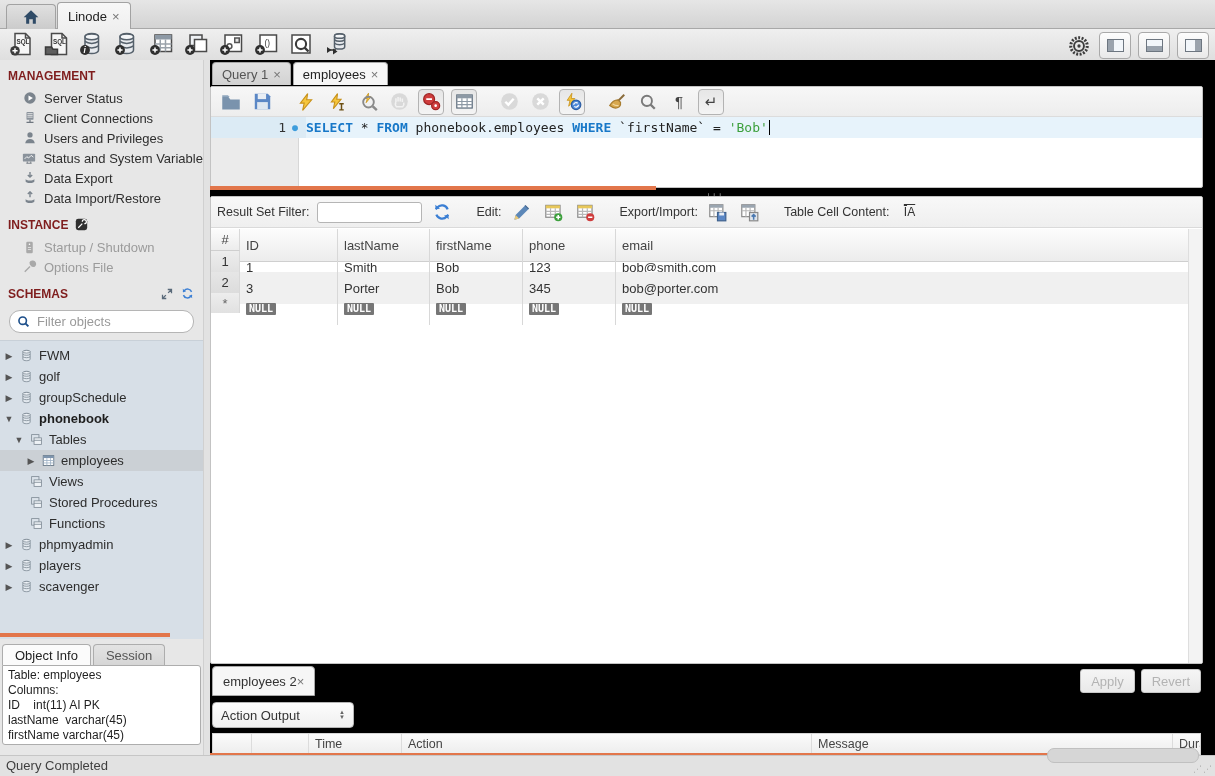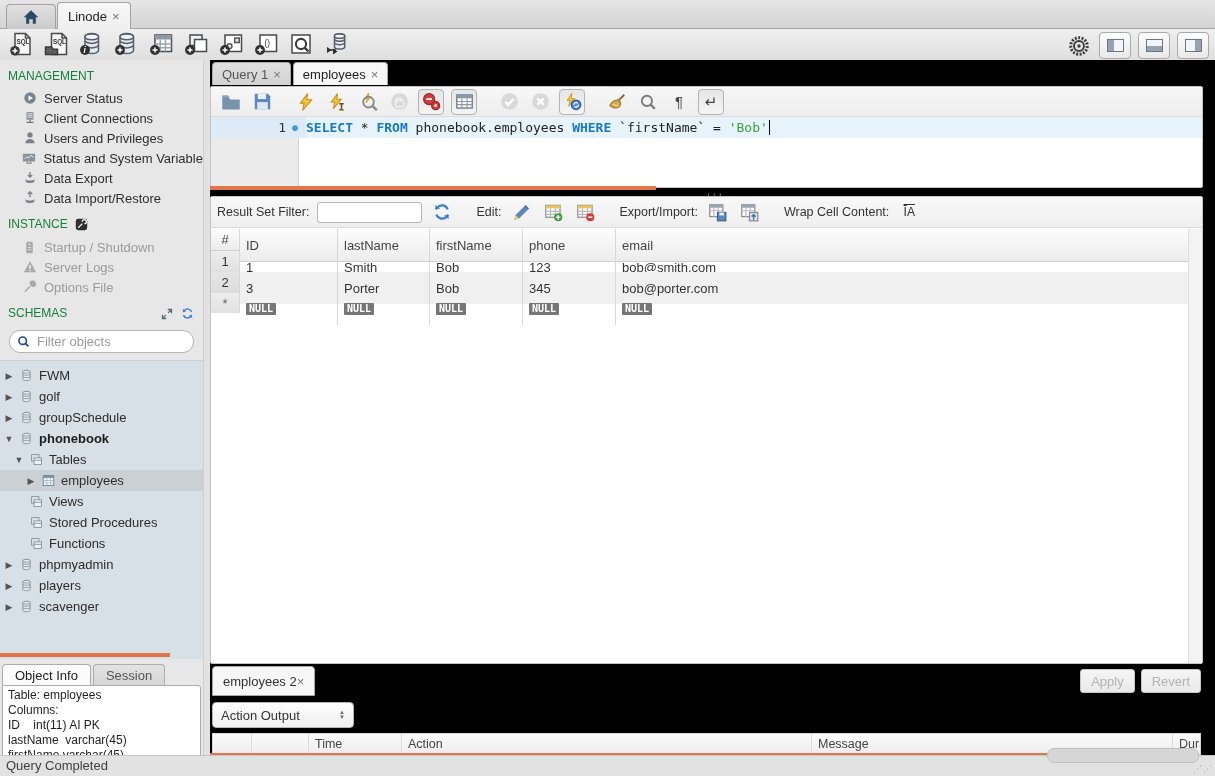--- a/index.html
+++ b/index.html
@@ -25,21 +25,21 @@
   .mtb-right{position:absolute;right:6px;top:3px;display:flex;gap:7px;align-items:center}
   .ico{display:inline-flex;align-items:center;justify-content:center}
   .ico26{width:26px;height:26px}.ico20{width:20px;height:20px}.ico15{width:15px;height:15px}
   .panel-btn{width:30px;height:25px;border:1px solid #a9a9a9;border-radius:4px;
              background:linear-gradient(#fdfdfd,#e9e9e9);display:flex;align-items:center;justify-content:center}
 
   
   .sidebar{position:absolute;left:0;top:60px;width:203px;bottom:20px;background:#e7e7e7}
   .vsplit{position:absolute;left:203px;top:60px;width:7px;bottom:20px;background:#e2e2e2;
           border-left:1px solid #d0d0d0;border-right:1px solid #cacaca}
-  .sec-h{font-weight:normal;font-size:12px;color:#15803d;padding:9px 8px 5px;display:flex;align-items:flex-start;gap:6px}
+  .sec-h{font-weight:bold;font-size:12px;color:#7f1d1d;padding:9px 8px 5px;display:flex;align-items:flex-end;gap:6px}
   .nav-item{display:flex;align-items:center;gap:7px;height:20px;padding-left:22px;color:#2e2e2e}
   .nav-item.dis{color:#9b9b9b}
   .sec-h .spread{flex:1}
   .filter{margin:4px 9px 7px;height:21px;background:#fff;border:1px solid #b5b5b5;border-radius:11px;
           display:flex;align-items:center;padding:0 7px;gap:5px}
   .filter input{border:none;outline:none;flex:1;font-size:13px;font-family:"Liberation Sans",sans-serif;
                 background:transparent;color:#333}
   .filter input::placeholder{color:#9a9a9a}
   .tree{background:#d7dfe7;height:294px;overflow:hidden;padding-top:4px;border-top:1px solid #c8d0d8}
   .trow{display:flex;align-items:center;height:21px;gap:5px;color:#2d2d2d}
@@ -342,30 +342,20 @@
             <rect x="4" y="1" width="8" height="14" rx="1.5" fill="#a9a9a9"></rect>
             <circle cx="8" cy="4" r="1" fill="#fff"></circle>
             <path d="M6 8h4M6 10.5h4" stroke="#e8e8e8"></path>
           </svg>
         </span>
       <span class="ni">Startup / Shutdown</span>
       </div>
     <div class="nav-item dis">
       <span class="ico ico15">
           <svg width="14" height="14" viewBox="0 0 16 16">
-            <path d="M8 1.5 15 14H1z" fill="#a9a9a9"></path>
-            <path d="M8 6v4" stroke="#fff" stroke-width="1.6"></path>
-            <circle cx="8" cy="12" r="0.9" fill="#fff"></circle>
-          </svg>
-        </span>
-      <span class="ni">Server Logs</span>
-      </div>
-    <div class="nav-item dis">
-      <span class="ico ico15">
-          <svg width="14" height="14" viewBox="0 0 16 16">
             <path d="M2 13.5 8 7.5M8.2 3a3.2 3.2 0 1 1 4.3 4.3l-2-.4-1.9-1.9z" fill="#a9a9a9" stroke="#a9a9a9" stroke-width="1.6"></path>
           </svg>
         </span>
       <span class="ni">Options File</span>
       </div>
 
     <div class="sec-h">
       <span>SCHEMAS</span>
         <span class="spread"></span>
       <span class="ico ico15">
@@ -720,21 +710,21 @@
         <span class="tbtn">
             <svg width="19" height="19" viewBox="0 0 16 16">
               <rect x="1.5" y="1.5" width="11" height="10" fill="#fff" stroke="#888"></rect>
               <rect x="1.5" y="1.5" width="11" height="2.5" fill="#9aa5b0"></rect>
               <path d="M1.5 6.5h11M5 4v7.5M8.5 4v7.5" stroke="#b8b8b8"></path>
               <rect x="8" y="8" width="7" height="7" fill="#dfe5ec" stroke="#888"></rect>
               <path d="M11.5 14v-4M9.8 11.5l1.7-1.7 1.7 1.7" fill="none" stroke="#4a78b0" stroke-width="1.3"></path>
             </svg>
           </span>
         <span class="sep"></span>
-        <span>Wrap Cell Content:</span>
+        <span>Table Cell Content:</span>
         <span class="tbtn" style="font-size:12px;color:#333;text-decoration:overline">ĪA</span>
       </div>
 
       <div class="grid">
         <div class="grow gh">
           <div class="gcell c0">#</div>
           <div class="gcell c1">ID</div>
           <div class="gcell c2">lastName</div>
           <div class="gcell c3">firstName</div>
           <div class="gcell c4">phone</div>

